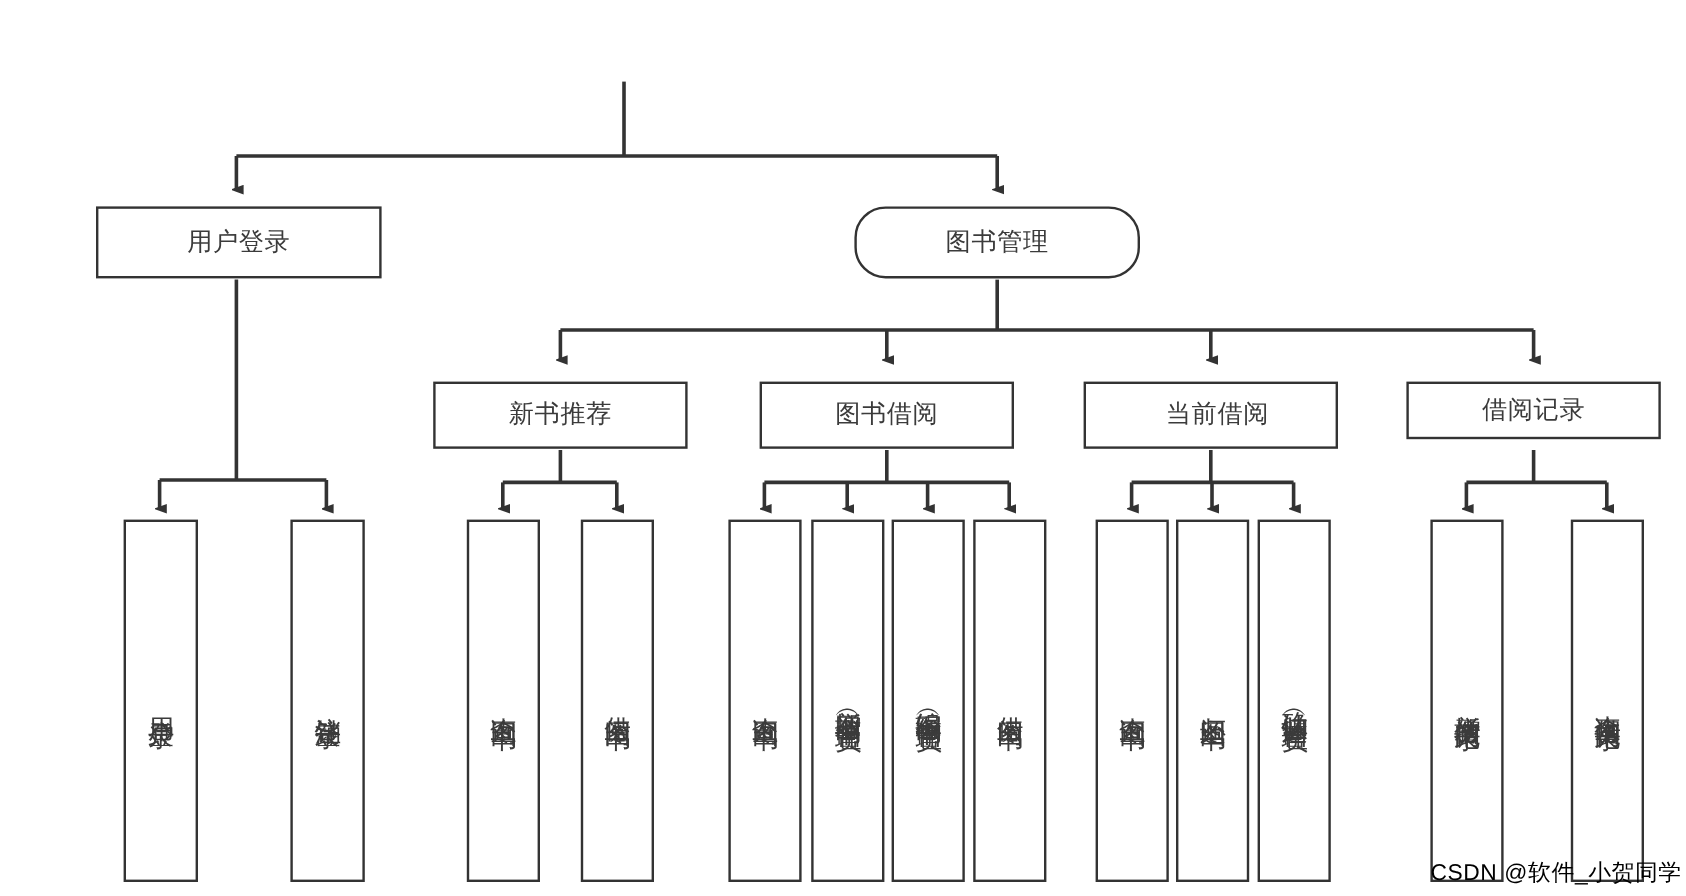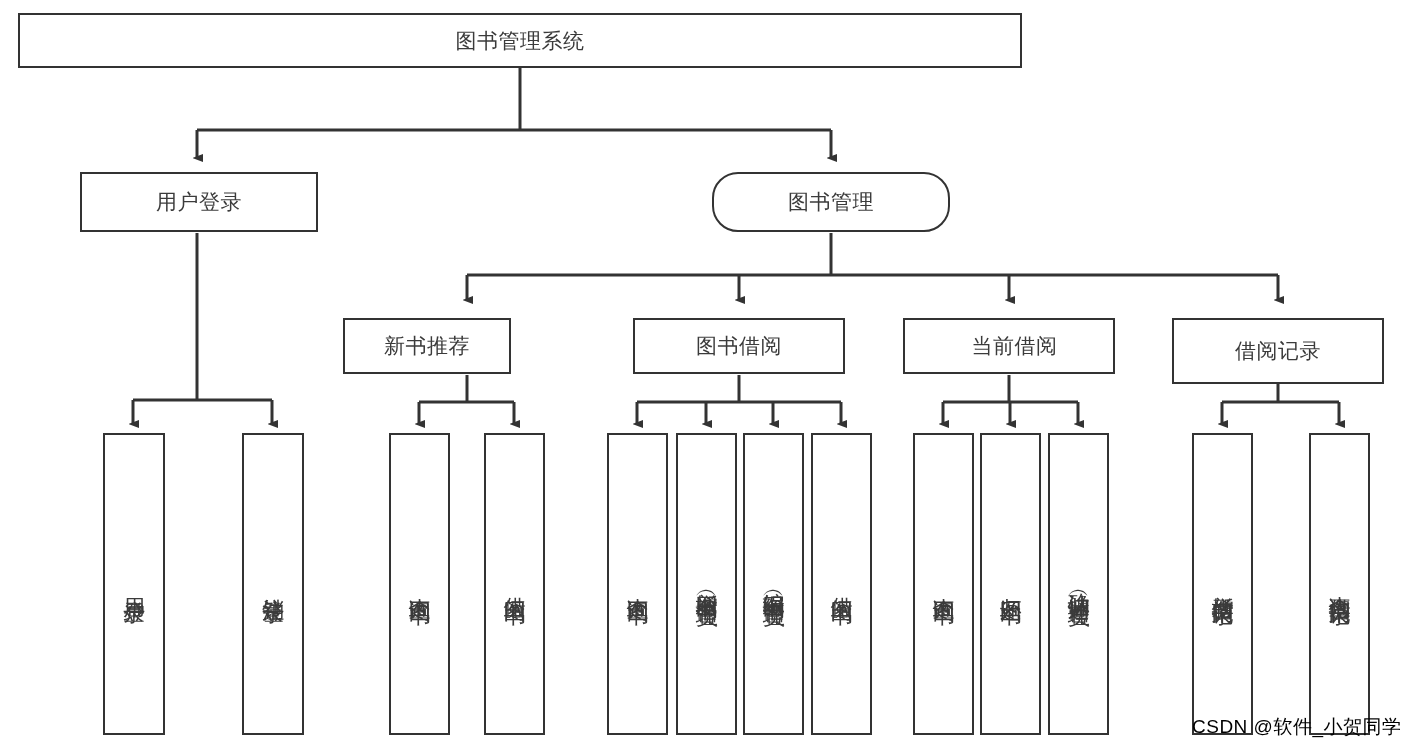--- a/index.html
+++ b/index.html
@@ -114,45 +114,42 @@
       <path d="M1010,402 L1010,424" marker-end="url(#arrow)"></path>
       <path d="M1078,402 L1078,424" marker-end="url(#arrow)"></path>
 
       <path d="M1278,375 L1278,402"></path>
       <path d="M1222,402 L1339,402"></path>
       <path d="M1222,402 L1222,424" marker-end="url(#arrow)"></path>
       <path d="M1339,402 L1339,424" marker-end="url(#arrow)"></path>
     </g>
   </svg>
 
-  <div class="node horizontal" style="left:18px; top:13px; width:1004px; height:55px;">
-    <span class="node-label">图书管理系统</span>
-  </div>
 
   <div class="node horizontal" style="left:80px; top:172px; width:238px; height:60px;">
     <span class="node-label">用户登录</span>
   </div>
 
   <div class="node horizontal" style="left:712px; top:172px; width:238px; height:60px;border-radius:26px;">
     <span class="node-label">图书管理</span>
   </div>
 
-  <div class="node horizontal" style="left:343px; top:318px; width:168px; height:56px;">
+  <div class="node horizontal" style="left:361px; top:318px; width:212px; height:56px;">
     <span class="node-label">新书推荐</span>
   </div>
 
   <div class="node horizontal" style="left:633px; top:318px; width:212px; height:56px;text-align:center;">
     <span class="node-label">图书借阅</span>
   </div>
 
   <div class="node horizontal" style="left:903px; top:318px; width:212px; height:56px;padding-left:11px;">
     <span class="node-label">当前借阅</span>
   </div>
 
-  <div class="node horizontal" style="left:1172px; top:318px; width:212px; height:66px;">
+  <div class="node horizontal" style="left:1172px; top:318px; width:212px; height:48px;">
     <span class="node-label">借阅记录</span>
   </div>
 
   <div class="node vertical" style="left:103px; top:433px; width:62px; height:302px;">
     <span class="node-label">用户登录</span>
   </div>
 
   <div class="node vertical" style="left:242px; top:433px; width:62px; height:302px;">
     <span class="node-label">注销登录</span>
   </div>

